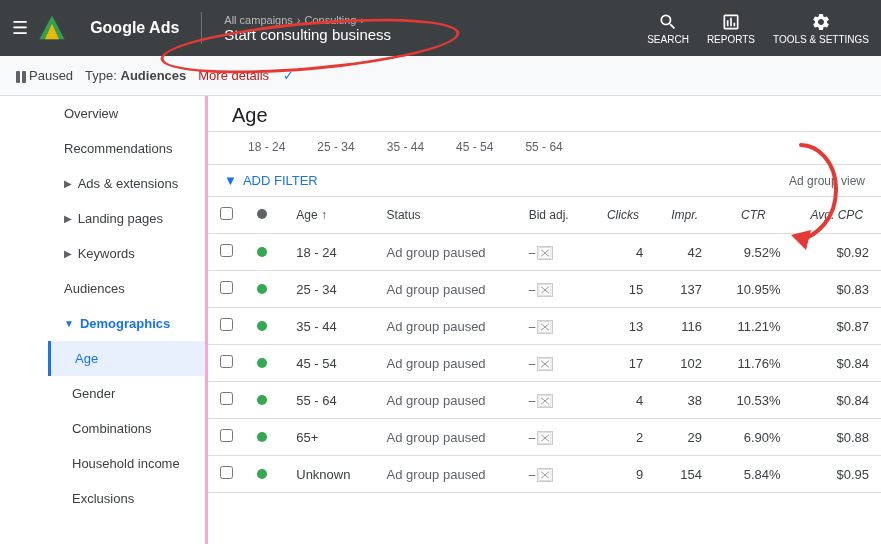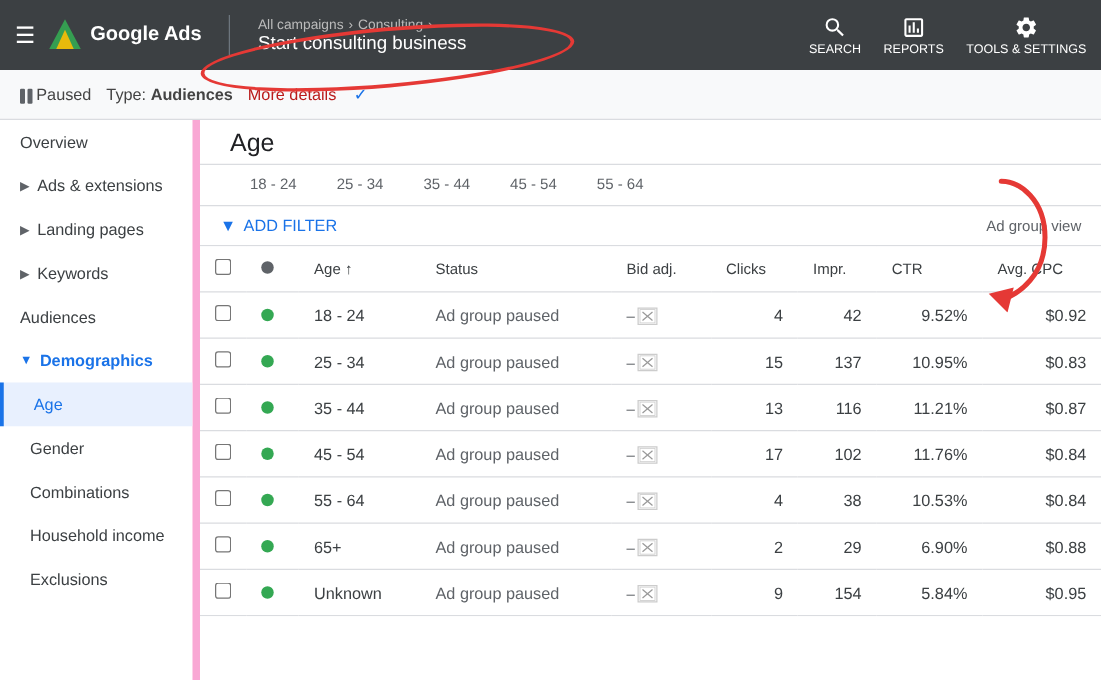--- a/index.html
+++ b/index.html
@@ -21,21 +21,21 @@
       flex: 1;
     }
     .hamburger-icon {
       font-size: 18px;
       cursor: pointer;
       color: white;
     }
     .google-ads-logo {
       display: flex;
       align-items: center;
-      gap: 6px;
+      gap: 24px;
     }
     .logo-text {
       color: white;
       font-size: 16px;
       font-weight: bold;
     }
     .divider-v {
       width: 1px;
       height: 32px;
       background: #6c757d;
@@ -129,23 +129,24 @@
     
     .main-layout {
       display: flex;
       height: calc(544px - 56px - 40px);
     }
 
     
     .sidebar {
       width: 160px;
       background: #fff;
-      border-right: 6px solid #f9a8d4;
+      border-right: 3px solid #f9a8d4;
       overflow-y: auto;
       flex-shrink: 0;
+      margin-left: 48px;
     }
     .sidebar-item {
       padding: 10px 16px;
       font-size: 13px;
       color: #3c4043;
       cursor: pointer;
       display: flex;
       align-items: center;
       gap: 6px;
     }
@@ -226,21 +227,21 @@
       background: #fff;
     }
     thead th {
       padding: 10px 12px;
       text-align: left;
       font-weight: 500;
       color: #3c4043;
       white-space: nowrap;
       font-size: 12px;
     }
-    thead th.right { text-align: left; }
+    thead th.right { text-align: center; font-style: italic; }
     tbody tr {
       border-bottom: 1px solid #dadce0;
     }
     tbody td {
       padding: 10px 12px;
       color: #3c4043;
       white-space: nowrap;
     }
     tbody td.right { text-align: right; }
     .checkbox-cell { width: 32px; }
@@ -323,20 +324,23 @@
     <span class="check-icon">✓</span>
   </div>
 
   <div class="main-layout">
 
     <div class="sidebar">
       <div class="sidebar-item">
         <span>Overview</span>
       </div>
       <div class="sidebar-item">
+        <span>Recommendations</span>
+      </div>
+      <div class="sidebar-item">
         <span style="font-size:10px;color:#5f6368;">▶</span>
         <span>Ads &amp; extensions</span>
       </div>
       <div class="sidebar-item">
         <span style="font-size:10px;color:#5f6368;">▶</span>
         <span>Landing pages</span>
       </div>
       <div class="sidebar-item">
         <span style="font-size:10px;color:#5f6368;">▶</span>
         <span>Keywords</span>

